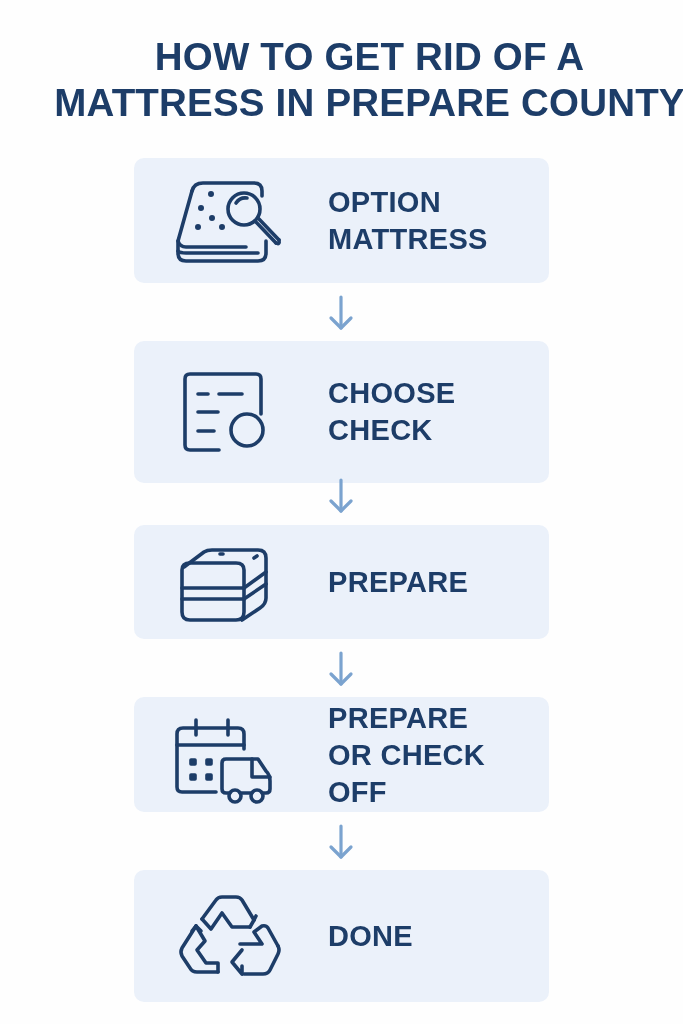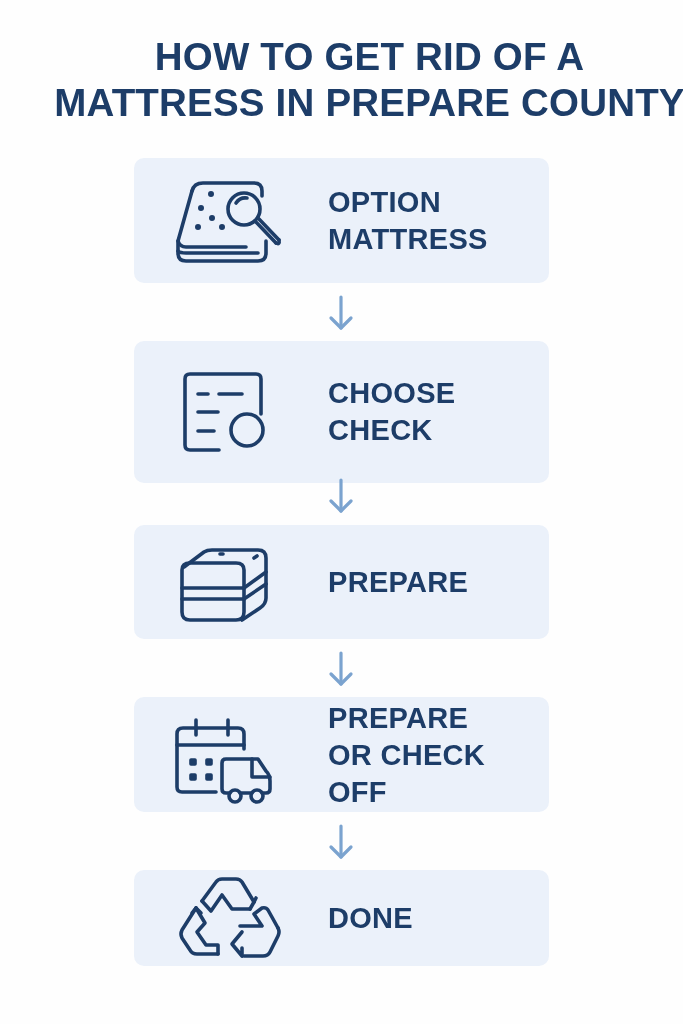--- a/index.html
+++ b/index.html
@@ -166,21 +166,21 @@
   </div>
 </div>
 
 <div class="arrow" style="top:823px;">
   <svg viewBox="0 0 28 38" fill="none" stroke="#7ba3cf" stroke-width="3.2" stroke-linecap="round" stroke-linejoin="round">
     <path d="M14 3 V34"></path>
       <path d="M4 24 L14 34 L24 24"></path>
   </svg>
 </div>
 
-<div class="step" style="top:870px;height:96px;">
+<div class="step" style="top:870px;height:132px;">
   <div class="icon">
     <svg viewBox="0 0 120 100" fill="none" stroke="#1d3d68" stroke-width="3.6" stroke-linecap="round" stroke-linejoin="round">
 
       <path d="M32 33 L46 14 Q48 11 52 11 H66 Q70 11 72 14 L84 34"></path>
       <path d="M32 33 L41 43 L52 27 L62 41 H80"></path>
       <path d="M86 30 L84 34 L80 41"></path>
 
       <path d="M26 40 L12 62 Q10 66 12 70 L20 82 Q22 86 27 86 H48"></path>
       <path d="M26 40 L35 55 L27 64 L36 77 H48 V86"></path>
       <path d="M22 45 L26 40 L31 45"></path>

